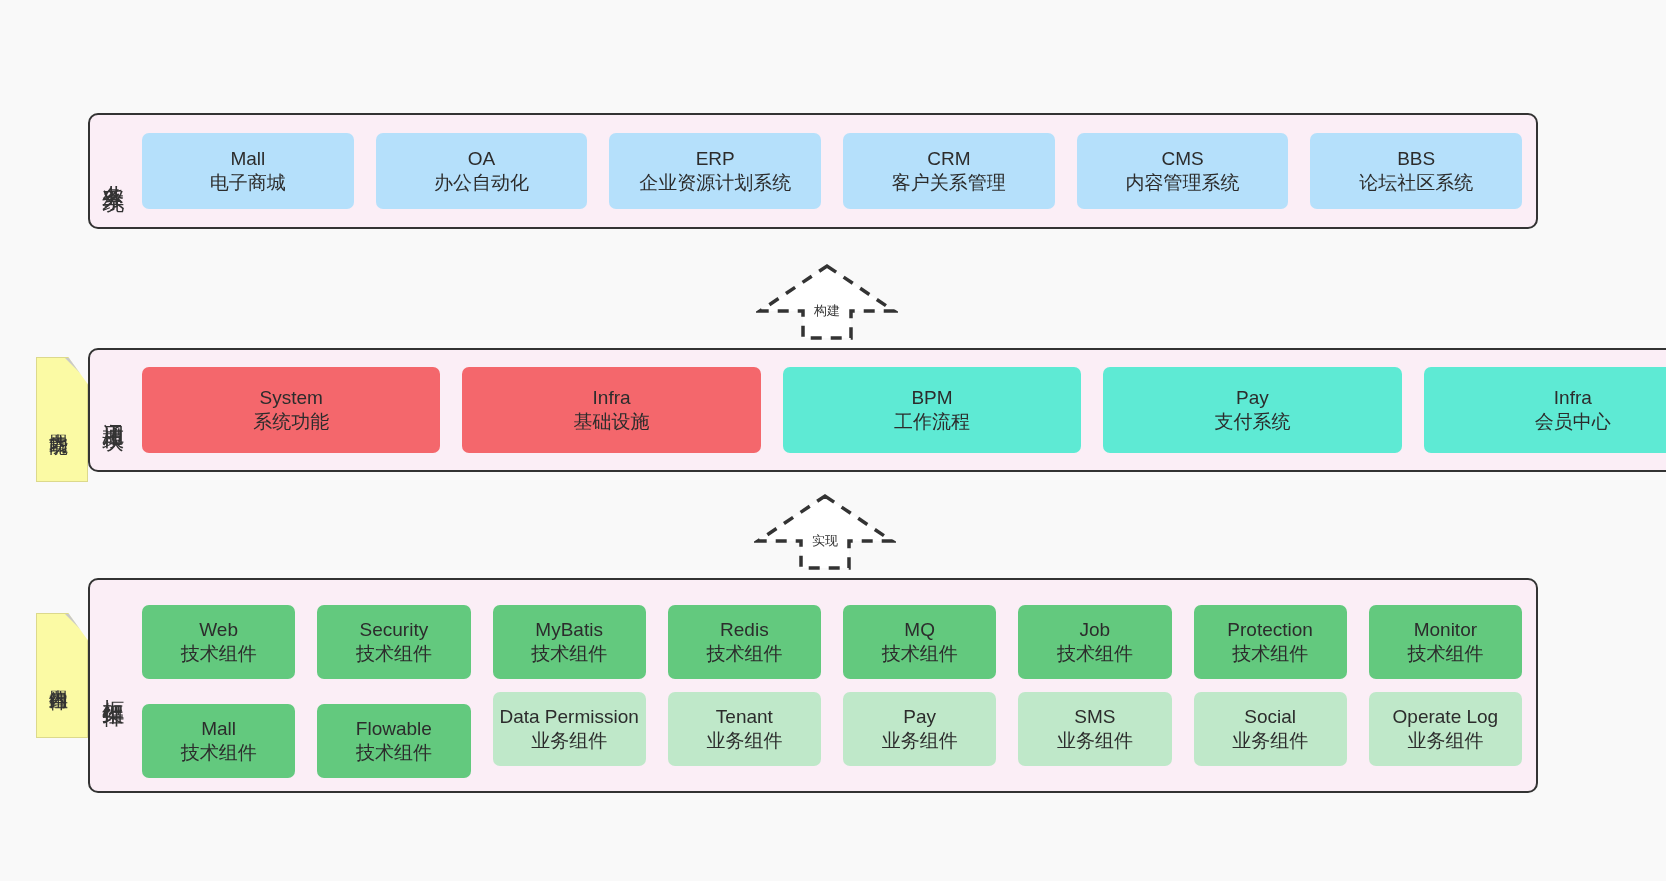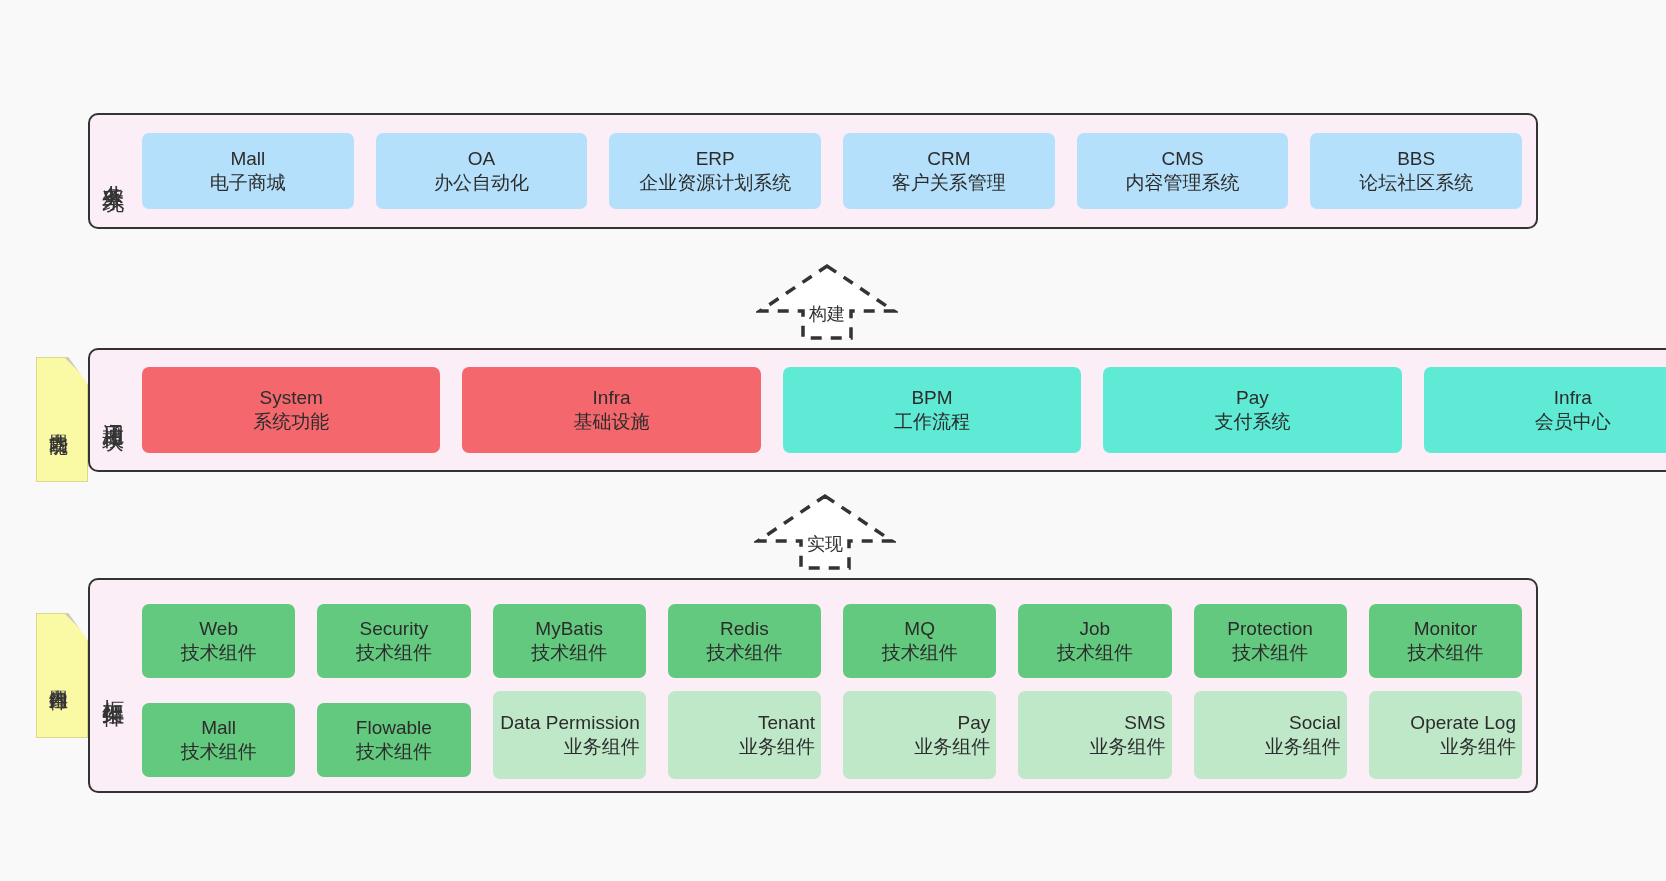--- a/index.html
+++ b/index.html
@@ -79,21 +79,21 @@
   .card .ln {
     display: block;
     white-space: nowrap;
   }
   .card .ln.wrap { white-space: normal; }
 
   .card.blue      { background: #b5e0fb; height: 76px; }
   .card.red       { background: #f4676c; height: 86px; }
   .card.pink      { background: #5eead4; height: 86px; }
   .card.green     { background: #63c97e; height: 74px; margin-top: 12px; }
-  .card.lightgreen{ background: #bfe8c9; height: 88px; align-items: flex-end; }
+  .card.lightgreen{ background: #bfe8c9; height: 74px; }
 
   
   .note {
     position: absolute;
     box-sizing: border-box;
     background: #fbfaa4;
     border: 1px solid #dcd98c;
     display: flex;
     align-items: center;
     justify-content: center;
@@ -125,21 +125,21 @@
   
   .connector {
     position: absolute;
   }
   .connector svg { display: block; }
   .connector-label {
     position: absolute;
     left: 0;
     right: 0;
     text-align: center;
-    font-size: 18px;
+    font-size: 13px;
     color: #333333;
     background: transparent;
     user-select: none;
     white-space: nowrap;
   }
 </style>
 </head>
 <body>
 
 <div class="canvas">

